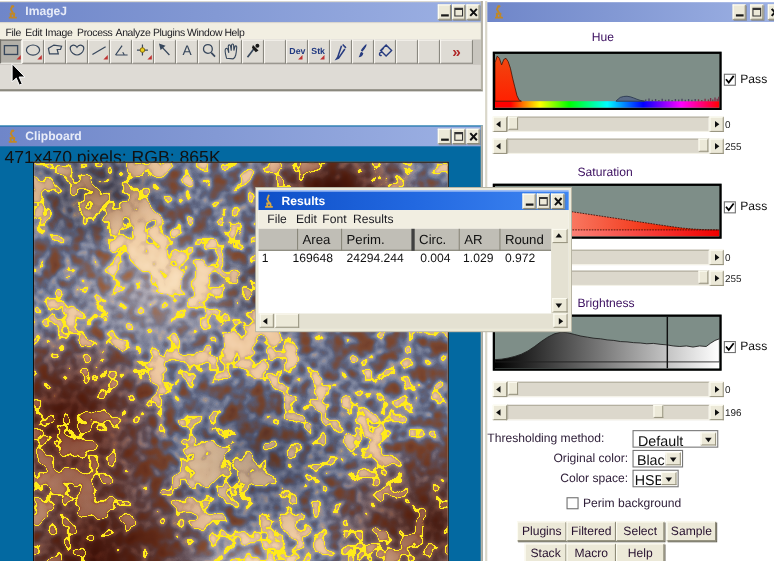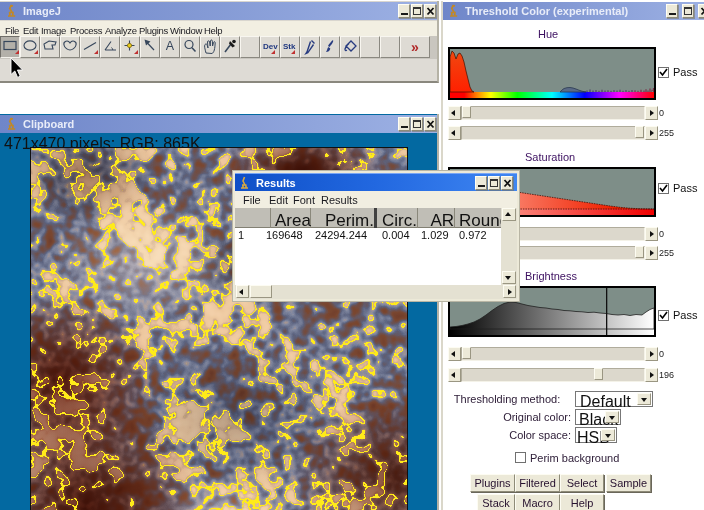--- a/index.html
+++ b/index.html
@@ -27,21 +27,21 @@
 .aleft:after { left:2px; top:3px; border-right:4px solid #101010; border-left:none; }
 .aright:after { left:4px; top:3px; border-left:4px solid #101010; border-right:none; }
 .aup:after { left:2px; top:3px; border-bottom:4px solid #101010; border-top:none; }
 .adown:after { left:2px; top:4px; border-top:4px solid #101010; border-bottom:none; }
 .slider { position:absolute; height:14px; }
 .slider .track { position:absolute; left:13px; right:13px; top:0; bottom:0; background:#dcd8cc; border:1px solid; border-color:#b0ac9c #f4f2e8 #f4f2e8 #b0ac9c; }
 .slider .thumb { position:absolute; top:0px; width:9px; height:12px; background:#ece9d8; border:1px solid; border-color:#fdfcf2 #9a9682 #9a9682 #fdfcf2; }
 .slab { position:absolute; font-size:9px; color:#222; }
 .cb { position:absolute; width:11px; height:11px; background:#fff; border:1px solid #707070; }
 .hlabel { position:absolute; font-size:11px; color:#3c1060; }
-.combo { position:absolute; background:#fff; border:1px solid #777; font-size:16px; color:#101010; }
+.combo { position:absolute; background:#fff; border:1px solid #777; font-size:13px; color:#101010; }
 .combo .cbt { position:absolute; right:1px; top:1px; bottom:1px; width:14px; background:#ece9d8; border:1px solid; border-color:#fdfcf2 #9a9682 #9a9682 #fdfcf2; }
 .combo .cbt:after { content:""; position:absolute; left:3px; top:4px; width:0; height:0; border:3px solid transparent; border-top:4px solid #101010; border-bottom:none; }
 .pbtn { position:absolute; background:#ece9d8; border:1px solid; border-color:#fdfcf2 #8e8b78 #8e8b78 #fdfcf2; box-shadow:1px 1px 0 #6a675a; font-size:11px; color:#26102e; text-align:center; }
 .hist { position:absolute; left:446px; width:208px; background:#7e8e88; border:2px solid #000; }
 </style></head>
 <body>
 
 <div class="abs" id="ijwin" style="left:0;top:1px;width:439px;height:82px;background:#d9d6cf;border-bottom:2px solid #8a887e;border-right:2px solid #b5b2a5;">
   <div class="titlebar" style="top:1px;">
     <svg class="abs" style="left:7px;top:2px;" width="9" height="14" viewBox="0 0 9 14">
@@ -223,21 +223,20 @@
       <rect width="376" height="375" filter="url(#ylw)"></rect>
     </svg>
   </div>
 </div>
 
 <div class="abs" id="thwin" style="left:441px;top:1px;width:266px;height:512px;background:#fff;border-left:2px solid #dad7ca;">
   <div class="titlebar" style="top:1px;">
     <svg class="abs" style="left:6px;top:2px;" width="9" height="14" viewBox="0 0 9 14">
         <path d="M4.2 1.2 L2.8 4.5 L5.2 8.5 M1.8 8.5 L6.8 8.5 M1 12 L8.2 12 M2.8 11.8 L2.8 9 M5.8 9 L5.8 11.8 M4.2 1.2 L5.8 2.2" stroke="#c08828" stroke-width="1.7" fill="none"></path>
       </svg>
-    <span class="tbtxt" style="left:22px;">Threshold Color (experimental)</span>
     <div class="wbtn" style="left:223px;">
         <div class="g gmin"></div>
       </div>
     <div class="wbtn" style="left:239px;">
         <div class="g gmax" style="border-color:#333;"></div>
       </div>
     <div class="wbtn" style="left:255px;">
         <div class="g gclo">
           <svg width="11" height="12">
             <path d="M2.5 3 L8.5 9.5 M8.5 3 L2.5 9.5" stroke="#111" stroke-width="1.8"></path>
@@ -363,21 +362,21 @@
   </div>
     <div class="slab" style="left:216px;top:348px;">0</div>
   <div class="slider" style="left:5px;top:367px;width:210px;">
     <div class="arrbtn aleft" style="left:0;top:0;width:13px;height:14px;"></div>
     <div class="track"></div>
       <div class="thumb" style="left:146px;"></div>
     <div class="arrbtn aright" style="right:0;top:0;width:13px;height:14px;"></div>
   </div>
     <div class="slab" style="left:216px;top:369px;">196</div>
 
-  <div class="abs" style="left:0px;top:392px;width:128px;text-align:center;font-size:11px;color:#30203a;">Thresholding method:</div>
+  <div class="abs" style="left:0px;top:392px;width:128px;text-align:left;font-size:11px;color:#30203a;">Thresholding method:</div>
   <div class="combo" style="left:132px;top:390px;width:78px;height:16px;">
       <span style="position:absolute;left:4px;top:1px;">Default</span>
       <div class="cbt"></div>
     </div>
   <div class="abs" style="left:0px;top:410px;width:128px;text-align:right;font-size:11px;color:#30203a;">Original color:</div>
   <div class="combo" style="left:132px;top:408px;width:46px;height:16px;">
       <span style="position:absolute;left:3px;top:1px;">Black</span>
       <div class="cbt"></div>
     </div>
   <div class="abs" style="left:0px;top:428px;width:128px;text-align:right;font-size:11px;color:#30203a;">Color space:</div>
@@ -417,21 +416,21 @@
         </div>
       </div>
   </div>
   <div class="menu" style="top:18px;height:17px;background:#f1eee1;">
     <span style="left:8px;top:3px;">File</span>
       <span style="left:34px;top:3px;">Edit</span>
       <span style="left:58px;top:3px;">Font</span>
       <span style="left:86px;top:3px;">Results</span>
   </div>
 
-  <div class="abs" style="left:0;top:35px;width:266px;height:20px;background:#c0beb6;border-bottom:1px solid #828073;font-size:17px;color:#111;text-align:right;">
+  <div class="abs" style="left:0;top:35px;width:266px;height:20px;background:#c0beb6;border-bottom:1px solid #828073;font-size:12px;color:#111;">
     <div class="abs" style="left:0;top:0;width:36px;height:20px;border-right:1px solid #8a887b;"></div>
     <div class="abs" style="left:36px;top:0;width:40px;height:20px;border-right:1px solid #8a887b;padding:3px 0 0 4px;">Area</div>
     <div class="abs" style="left:76px;top:0;width:66px;height:20px;border-right:3px solid #404040;padding:3px 0 0 4px;">Perim.</div>
     <div class="abs" style="left:142px;top:0;width:41px;height:20px;border-right:1px solid #8a887b;padding:3px 0 0 4px;">Circ.</div>
     <div class="abs" style="left:183px;top:0;width:37px;height:20px;border-right:1px solid #8a887b;padding:3px 0 0 4px;">AR</div>
     <div class="abs" style="left:220px;top:0;width:45px;height:20px;padding:3px 0 0 4px;">Round</div>
   </div>
 
   <div class="abs" style="left:0;top:56px;width:266px;height:17px;font-size:11px;color:#111;">
     <span class="abs" style="left:3px;">1</span>

